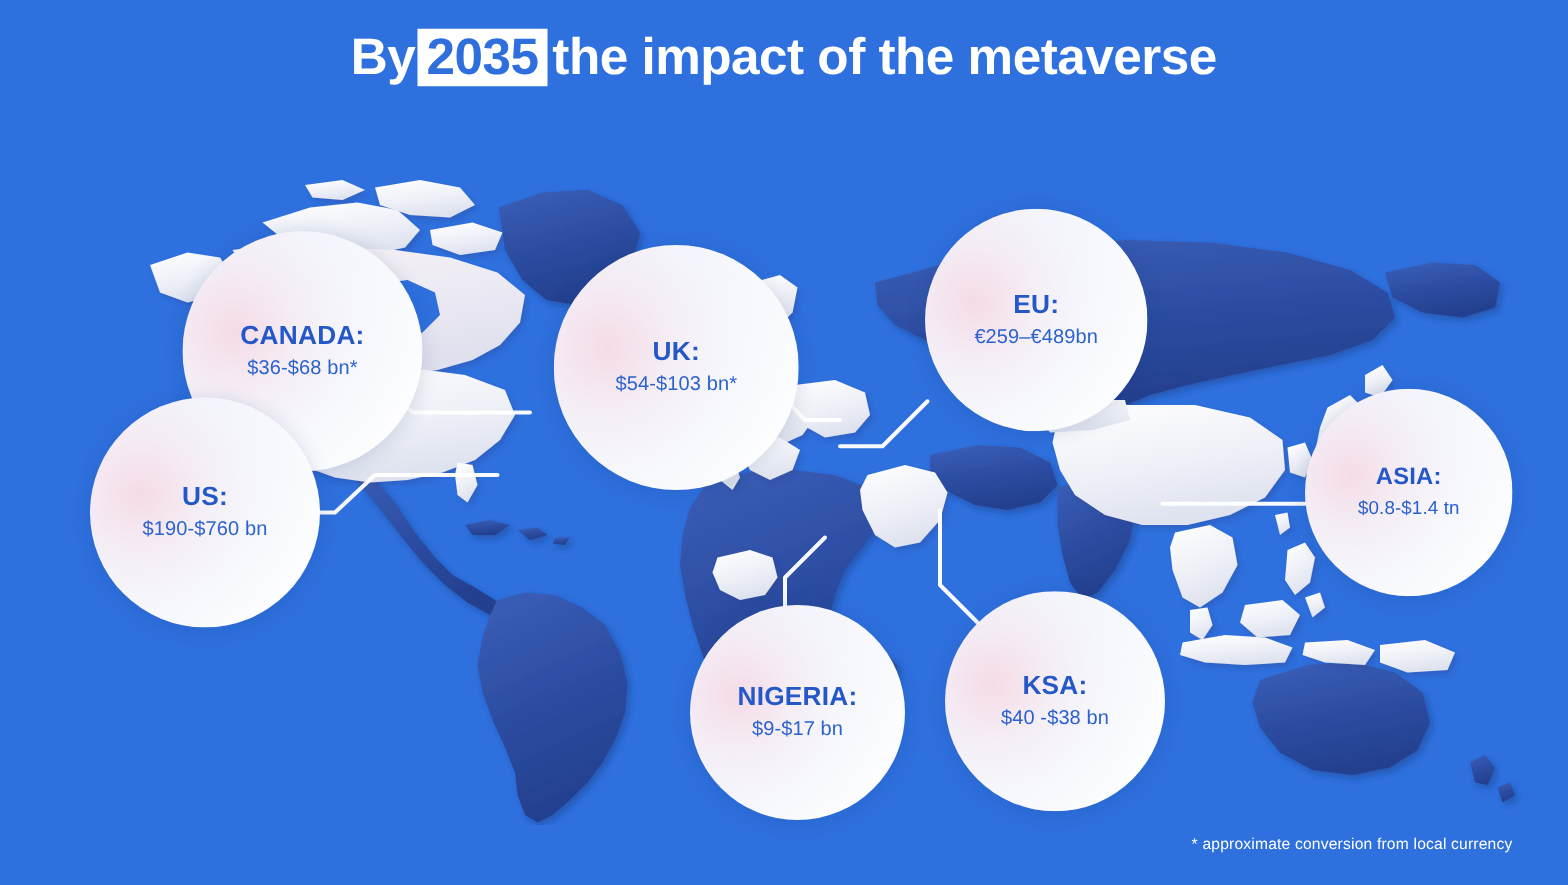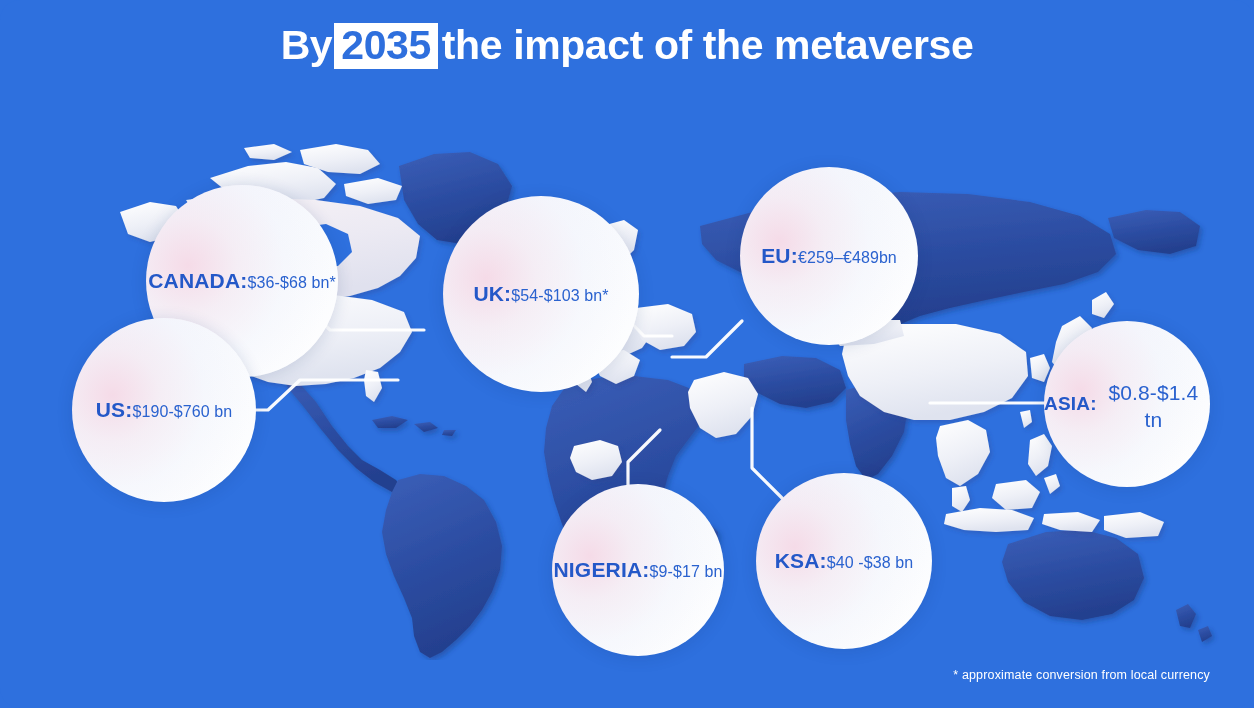--- a/index.html
+++ b/index.html
@@ -77,21 +77,21 @@
     stroke-linejoin: round;
     opacity: 0.97;
   }
 
   
   .bubble {
     position: absolute;
     border-radius: 50%;
     z-index: 20;
     display: flex;
-    flex-direction: row;
+    flex-direction: column;
     align-items: center;
     justify-content: center;
     text-align: center;
     background:
       radial-gradient(circle at 22% 42%, rgba(245,214,228,0.85) 0%, rgba(243,228,238,0.55) 26%, rgba(240,242,251,0.35) 52%, rgba(255,255,255,0) 78%),
       linear-gradient(135deg, #f4f3fb 0%, #f7f9fd 45%, #ffffff 100%);
     box-shadow: 0 2px 16px rgba(20,50,110,0.16);
   }
   .bubble-label {
     color: #2458c8;
@@ -102,21 +102,21 @@
   }
   .bubble-value {
     color: #2a62cf;
     font-weight: 400;
     font-size: 16px;
     letter-spacing: 0.1px;
     line-height: 1.3;
     margin-top: 4px;
   }
   .bubble.small .bubble-label { font-size: 19px; }
-  .bubble.small .bubble-value { font-size: 21px; }
+  .bubble.small .bubble-value { font-size: 15px; }
 
   
   .footnote {
     position: absolute;
     right: 44px;
     bottom: 26px;
     color: #ffffff;
     font-size: 12.5px;
     font-weight: 400;
     letter-spacing: 0.15px;
@@ -298,21 +298,21 @@
   <div class="bubble" style="left:443px; top:196px; width:196px; height:196px;">
     <div class="bubble-label">UK:</div>
     <div class="bubble-value">$54-$103 bn*</div>
   </div>
 
   <div class="bubble" style="left:740px; top:167px; width:178px; height:178px;">
     <div class="bubble-label">EU:</div>
     <div class="bubble-value">€259–€489bn</div>
   </div>
 
-  <div class="bubble small" style="left:1044px; top:321px; width:166px; height:166px;">
+  <div class="bubble small" style="left:1044px; top:311px; width:166px; height:166px;">
     <div class="bubble-label">ASIA:</div>
     <div class="bubble-value">$0.8-$1.4 tn</div>
   </div>
 
   <div class="bubble" style="left:552px; top:484px; width:172px; height:172px;">
     <div class="bubble-label">NIGERIA:</div>
     <div class="bubble-value">$9-$17 bn</div>
   </div>
 
   <div class="bubble" style="left:756px; top:473px; width:176px; height:176px;">

